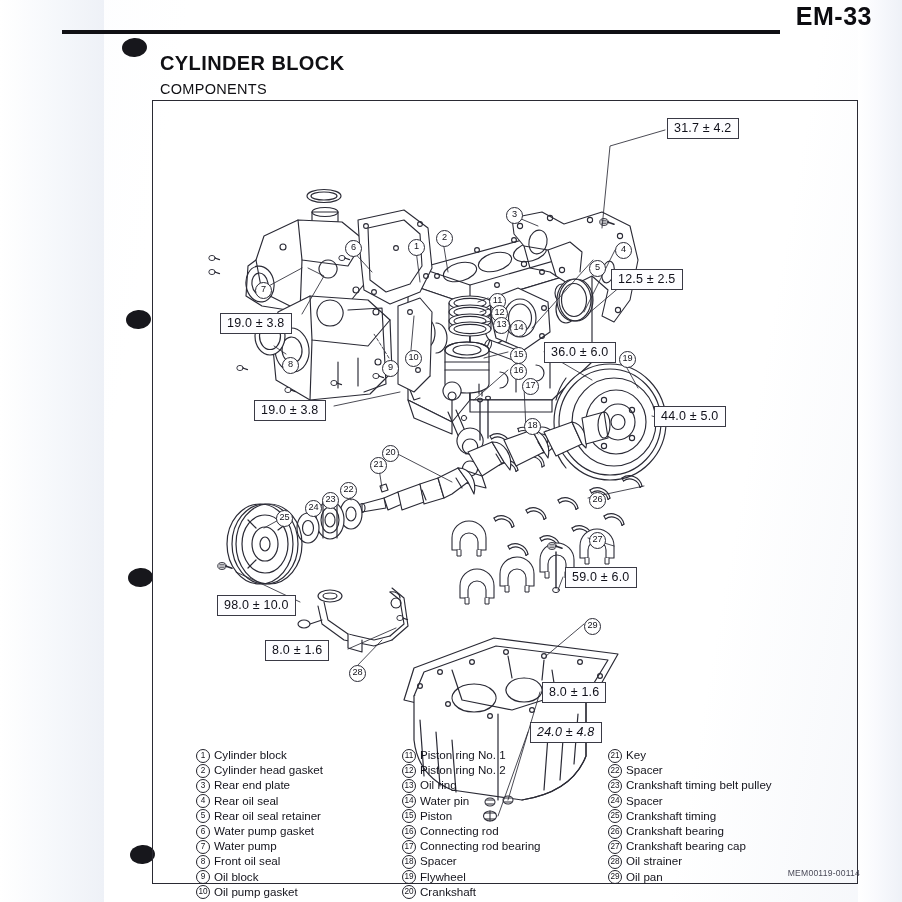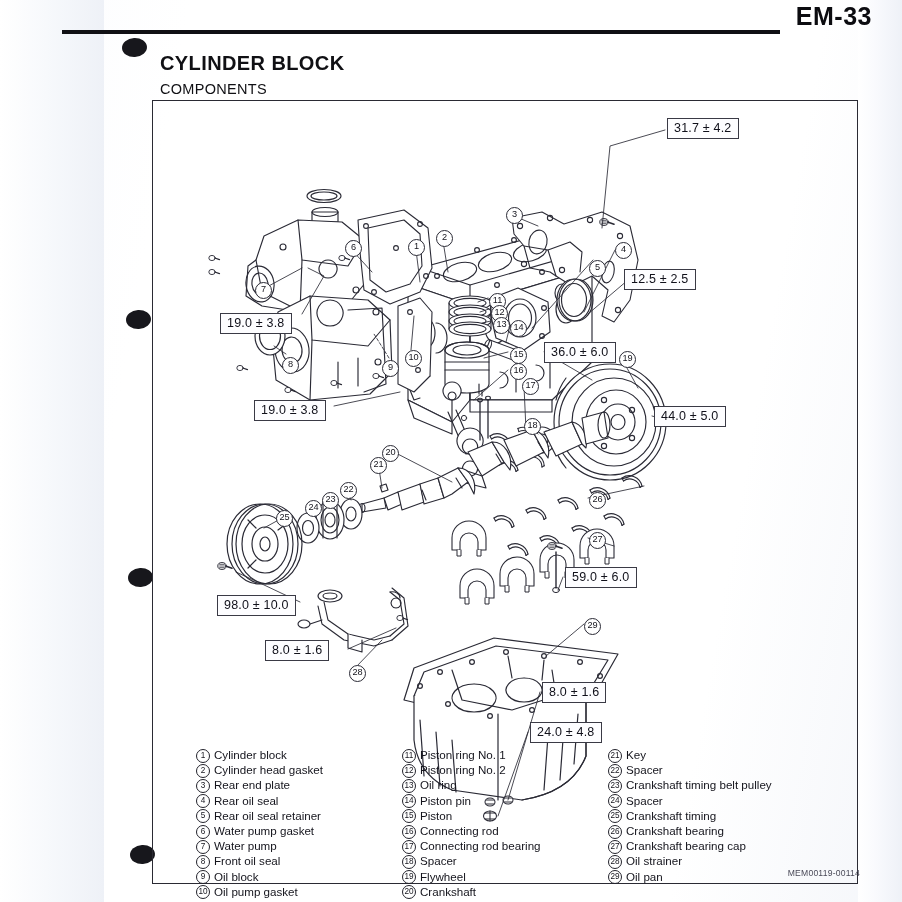--- a/index.html
+++ b/index.html
@@ -595,30 +595,30 @@
           <path d="M411,477 L406,490"></path>
           <path d="M388,592 L356,700"></path>
           <path d="M376,632 L346,716"></path>
         </g>
       </g>
     </svg>
   </div>
 
   <div id="torque-layer">
       <div class="torque" style="left: 667px; top: 118px;">31.7 ± 4.2</div>
-      <div class="torque" style="left: 624px; top: 269px;">12.5 ± 2.5</div>
+      <div class="torque" style="left: 611px; top: 269px;">12.5 ± 2.5</div>
       <div class="torque" style="left: 220px; top: 313px;">19.0 ± 3.8</div>
       <div class="torque" style="left: 254px; top: 400px;">19.0 ± 3.8</div>
       <div class="torque" style="left: 544px; top: 342px;">36.0 ± 6.0</div>
       <div class="torque" style="left: 654px; top: 406px;">44.0 ± 5.0</div>
       <div class="torque" style="left: 217px; top: 595px;">98.0 ± 10.0</div>
       <div class="torque" style="left: 265px; top: 640px;">8.0 ± 1.6</div>
       <div class="torque" style="left: 565px; top: 567px;">59.0 ± 6.0</div>
       <div class="torque" style="left: 542px; top: 682px;">8.0 ± 1.6</div>
-      <div class="torque" style="left: 530px; top: 722px;">24.0 ± 4.8</div>
+      <div class="torque" style="left: 530px; top: 722px; font-style: italic;">24.0 ± 4.8</div>
     </div>
 
   <div id="balloon-layer">
       <div class="balloon" style="left: 408px; top: 239px;">1</div>
       <div class="balloon" style="left: 436px; top: 230px;">2</div>
       <div class="balloon" style="left: 506px; top: 207px;">3</div>
       <div class="balloon" style="left: 615px; top: 242px;">4</div>
       <div class="balloon" style="left: 589px; top: 260px;">5</div>
       <div class="balloon" style="left: 345px; top: 240px;">6</div>
       <div class="balloon" style="left: 255px; top: 282px;">7</div>
@@ -697,21 +697,21 @@
         <div class="legend-item">
           <span class="legend-num">12</span>
           <span class="legend-label">Piston ring No. 2</span>
         </div>
         <div class="legend-item">
           <span class="legend-num">13</span>
           <span class="legend-label">Oil ring</span>
         </div>
         <div class="legend-item">
           <span class="legend-num">14</span>
-          <span class="legend-label">Piston pin</span>
+          <span class="legend-label">Water pin</span>
         </div>
         <div class="legend-item">
           <span class="legend-num">15</span>
           <span class="legend-label">Piston</span>
         </div>
         <div class="legend-item">
           <span class="legend-num">16</span>
           <span class="legend-label">Connecting rod</span>
         </div>
         <div class="legend-item">

